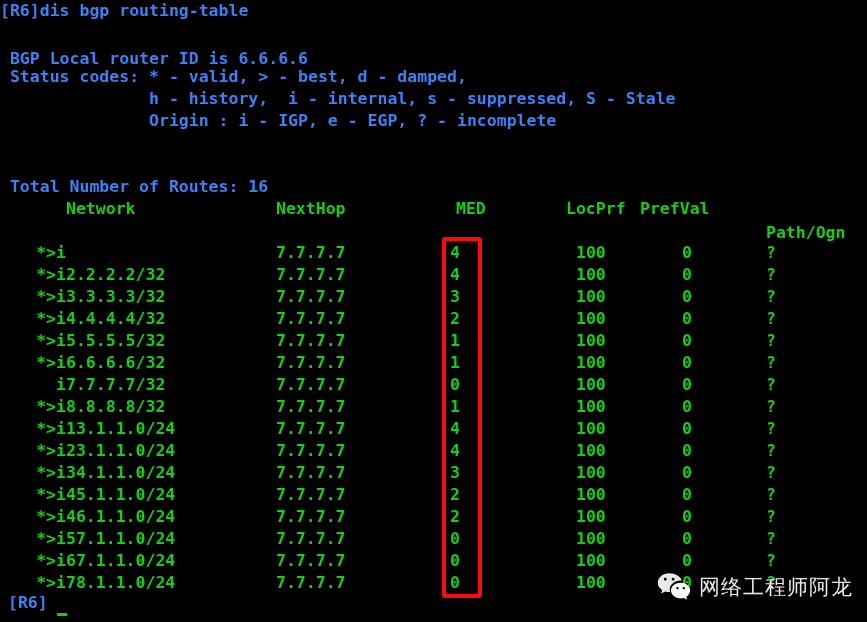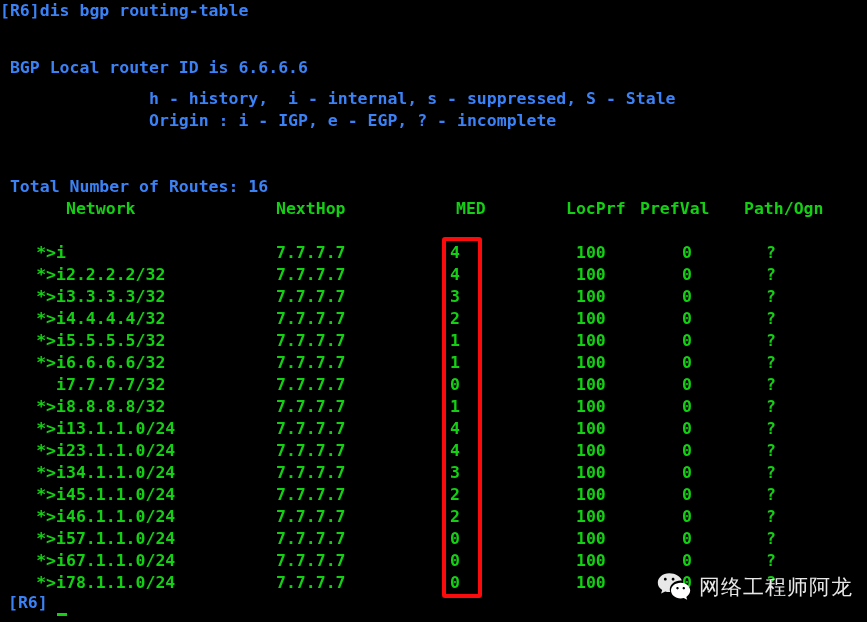--- a/index.html
+++ b/index.html
@@ -68,21 +68,21 @@
   .c-med     { left: 450px; }
   .c-locprf  { left: 576px; }
   .c-prefval { left: 682px; }
   .c-path    { left: 766px; }
 
   .hdr-network { left: 66px; }
   .hdr-nexthop { left: 276px; }
   .hdr-med     { left: 456px; }
   .hdr-locprf  { left: 566px; }
   .hdr-prefval { left: 640px; }
-  .hdr-path    { left: 744px; }
+  .hdr-path    { left: 766px; margin-top: 24px; }
 
   
   #med-highlight {
     position: absolute;
     left: 442px;
     top: 237px;
     width: 40px;
     height: 361px;
     border: 4px solid #fb0b0b;
     border-radius: 3px;
@@ -124,22 +124,23 @@
     height: 30px;
   }
 </style>
 </head>
 <body>
 
 <div id="terminal" style="background: rgb(0, 0, 0); color: rgb(20, 208, 20);">
 
   <div class="line" style="top:0px;">[R6]dis bgp routing-table</div>
 
-  <div class="line" style="top:57px;"> BGP Local router ID is 6.6.6.6</div>
+  <div class="line" style="top:48px;"> BGP Local router ID is 6.6.6.6</div>
 
+  <div class="line" style="top:66px;"> Status codes: * - valid, &gt; - best, d - damped,</div>
 
   <div class="line" style="top:88px;">               h - history,  i - internal, s - suppressed, S - Stale</div>
 
   <div class="line" style="top:110px;">               Origin : i - IGP, e - EGP, ? - incomplete</div>
 
   <div class="line" style="top:176px;"> Total Number of Routes: 16</div>
 
   <div class="row" style="top:198px;">
     <span class="cell hdr-network">Network</span>
     <span class="cell hdr-nexthop">NextHop</span>

